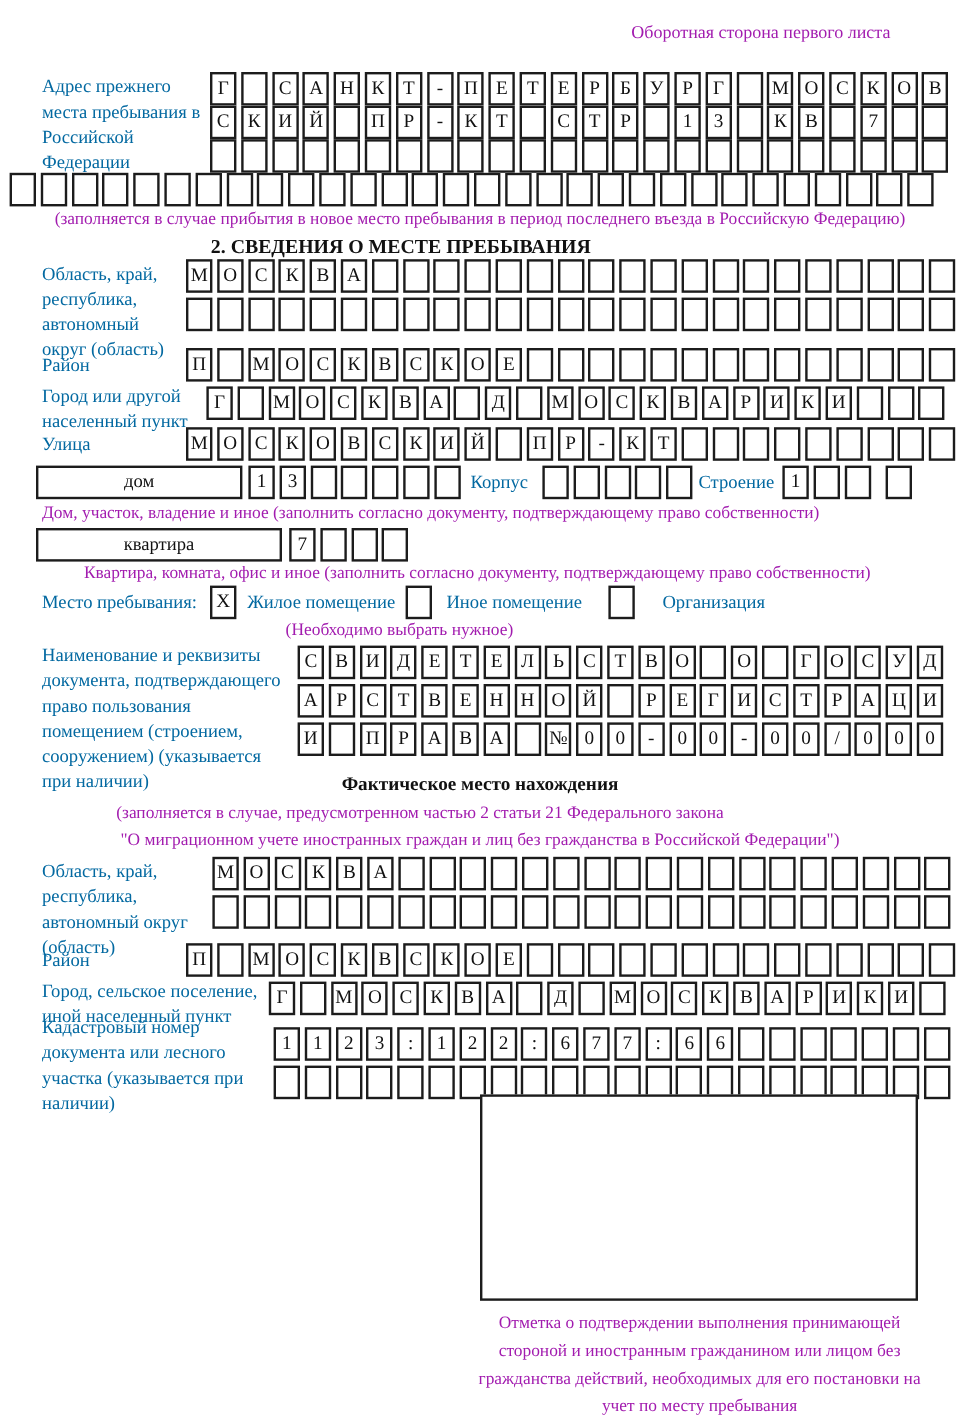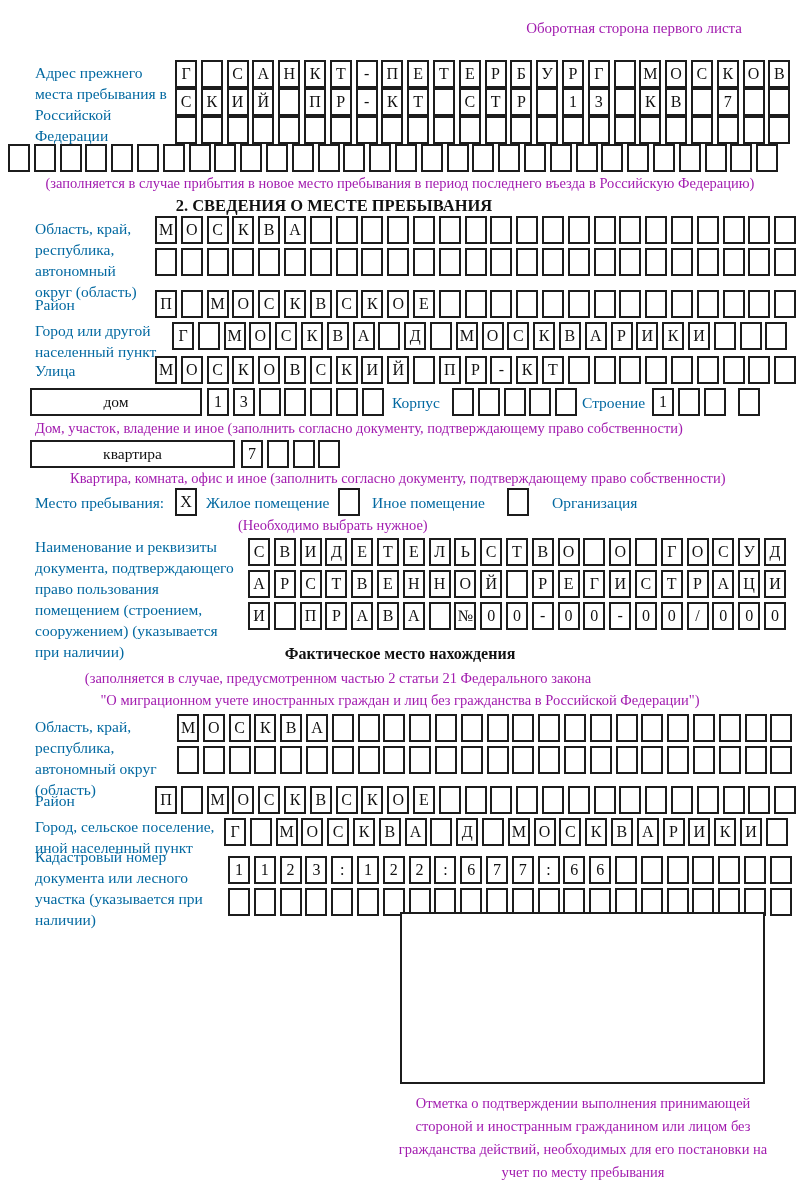--- a/index.html
+++ b/index.html
@@ -414,21 +414,21 @@
       <span class="cell">-</span>
       <span class="cell">0</span>
       <span class="cell">0</span>
       <span class="cell">/</span>
       <span class="cell">0</span>
       <span class="cell">0</span>
       <span class="cell">0</span>
     </div>
 
   <div class="abs hdr center" style="left:0; top:645px; width:800px; font-size:16px;">Фактическое место нахождения</div>
-  <div class="abs cap center" style="left:0; top:670px; width:676px;">(заполняется в случае, предусмотренном частью 2 статьи 21 Федерального закона</div>
+  <div class="abs cap center" style="left:0; top:670px; width:676px;padding-left:12px;">(заполняется в случае, предусмотренном частью 2 статьи 21 Федерального закона</div>
   <div class="abs cap center" style="left:0; top:692px; width:800px;">"О миграционном учете иностранных граждан и лиц без гражданства в Российской Федерации")</div>
 
   <div class="abs lbl" style="left:35px; top:716px; width:140px;">Область, край, республика, автономный округ (область)</div>
   <div class="abs boxrow" style="left:177px; top:714px;">
       <span class="cell">М</span>
       <span class="cell">О</span>
       <span class="cell">С</span>
       <span class="cell">К</span>
       <span class="cell">В</span>
       <span class="cell">А</span>

